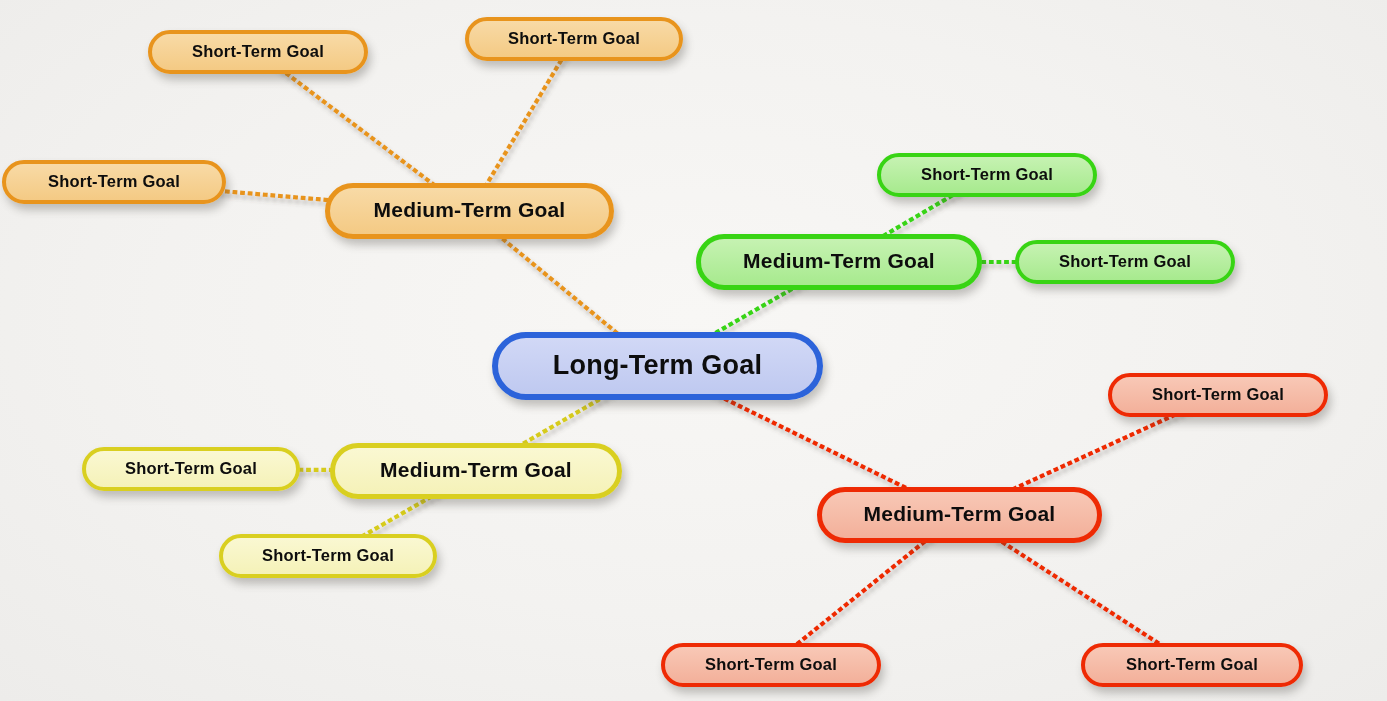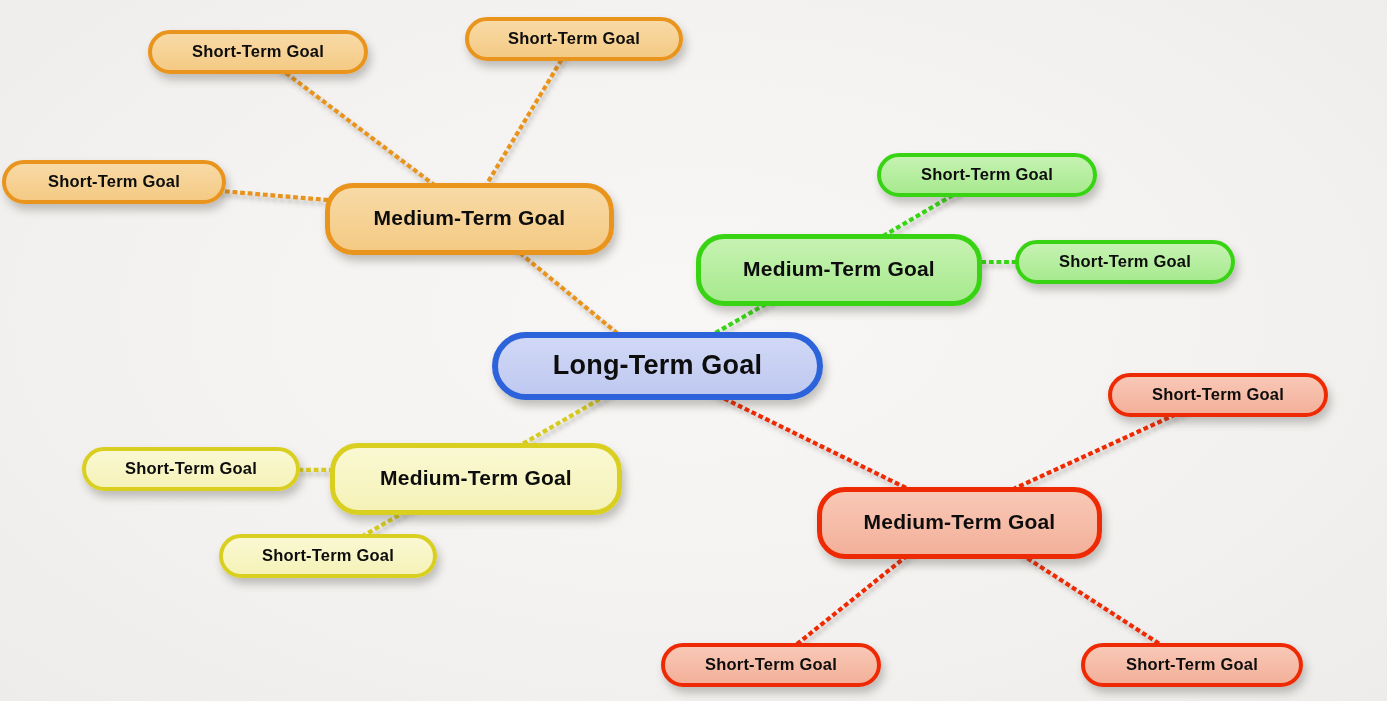--- a/index.html
+++ b/index.html
@@ -45,21 +45,21 @@
     letter-spacing: 0.2px;
     text-align: center;
     white-space: nowrap;
     box-shadow: 3px 6px 8px rgba(70, 65, 58, 0.30);
     cursor: default;
   }
   .node .label { position: relative; top: -1px; }
 
   
   .tier-root   { height: 68px; border-radius: 34px; border-width: 6px; font-size: 27px; }
-  .tier-medium { height: 72px; border-radius: 28px; border-width: 5px; font-size: 21px; justify-content: center; }
+  .tier-medium { height: 56px; border-radius: 28px; border-width: 5px; font-size: 21px; justify-content: center; }
   .tier-short  { height: 44px; border-radius: 22px; border-width: 4px; font-size: 16.5px; }
 
   
   .blue   { border-color: #2c63da; background: linear-gradient(#d1d8f6, #bfc9f0); }
   .orange { border-color: #e8941d; background: linear-gradient(#f8daa6, #f4ca84); }
   .green  { border-color: #38d414; background: linear-gradient(#c6f2b2, #a7ea8e); }
   .yellow { border-color: #d9cf20; background: linear-gradient(#faf8d2, #f5f2b8); }
   .red    { border-color: #ee2a04; background: linear-gradient(#f8c8b6, #f3b09a); }
 
   

